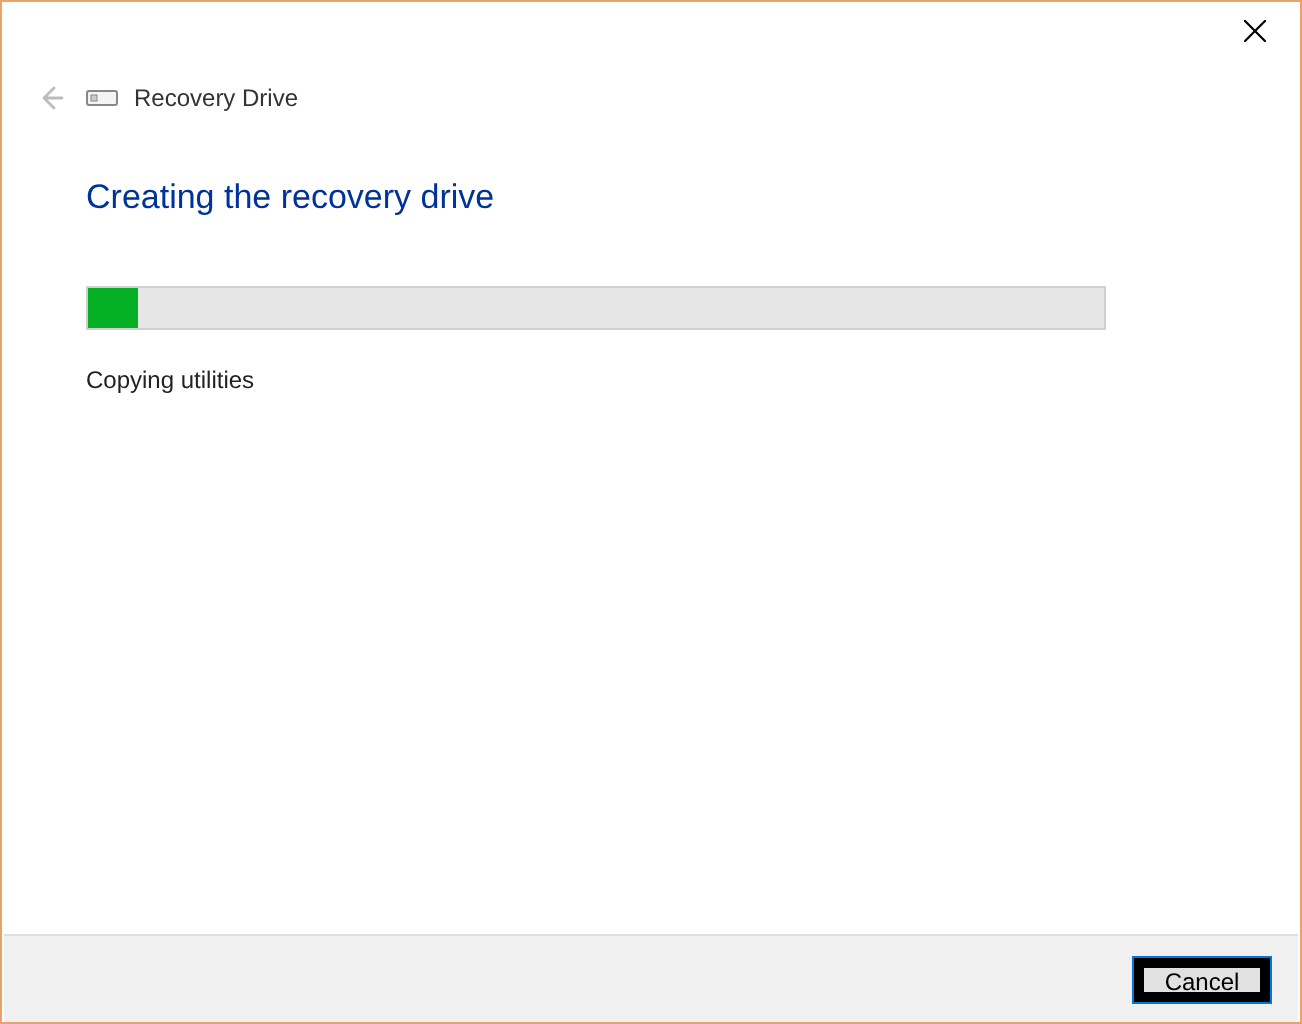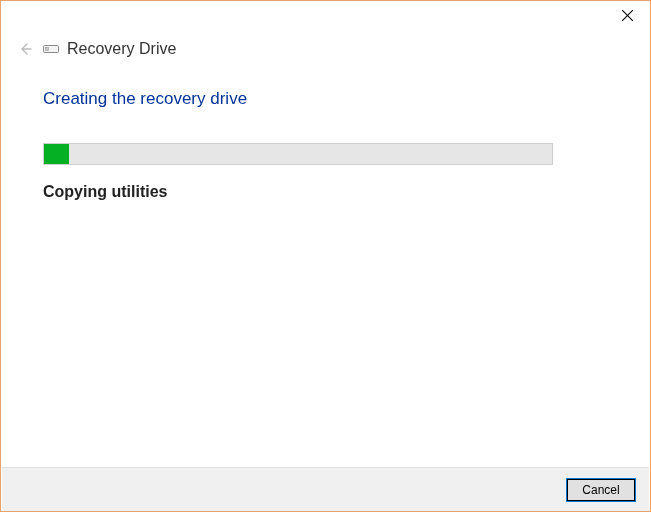--- a/index.html
+++ b/index.html
@@ -43,21 +43,21 @@
       color: #b0b0b0;
     }
     .drive-icon {
       width: 16px;
       height: 12px;
       display: flex;
       align-items: center;
       justify-content: center;
     }
     .app-title {
-      font-size: 16px;
+      font-size: 12px;
       color: #333;
     }
     .content {
       padding: 30px 42px 0 42px;
     }
     .heading {
       font-size: 17px;
       color: #003399;
       font-weight: 400;
       margin-bottom: 34px;
@@ -68,42 +68,41 @@
       background: #e6e6e6;
       border: 1px solid #d0d0d0;
       position: relative;
       margin-bottom: 18px;
     }
     .progress-fill {
       height: 100%;
       background: #06b025;
     }
     .status-text {
-      font-size: 16px;
+      font-size: 12px;
       color: #222;
-      font-weight: bold;
     }
     .footer {
       position: absolute;
       bottom: 0;
       left: 1px;
       right: 1px;
       height: 44px;
       background: #f0f0f0;
       border-top: 1px solid #dfdfdf;
       display: flex;
       align-items: center;
       justify-content: flex-end;
       padding-right: 14px;
     }
     .btn {
       min-width: 68px;
       height: 22px;
       background: #e1e1e1;
-      border: 1px solid #000000;
+      border: 5px solid #000000;
       outline: 1px solid #0078d7;
       font-size: 12px;
       font-family: inherit;
       cursor: pointer;
       padding: 0 10px;
       color: #000;
     }
   </style>
 </head>
 <body>

